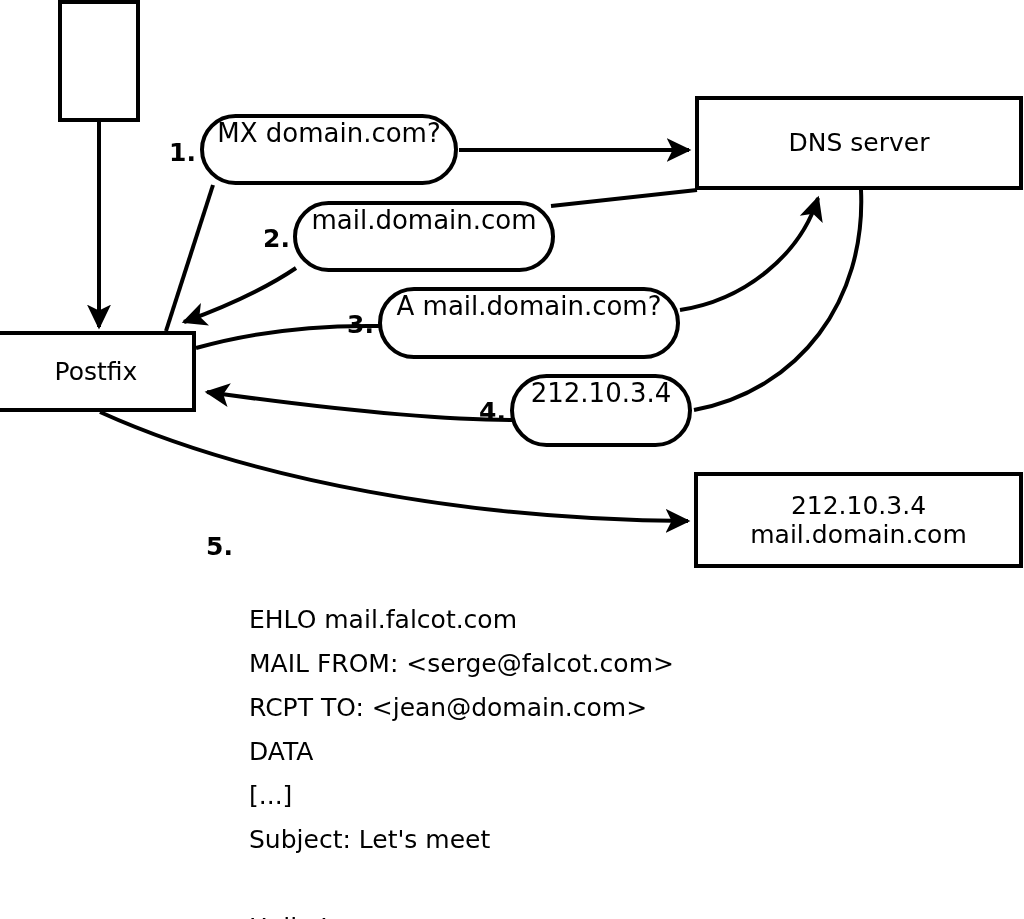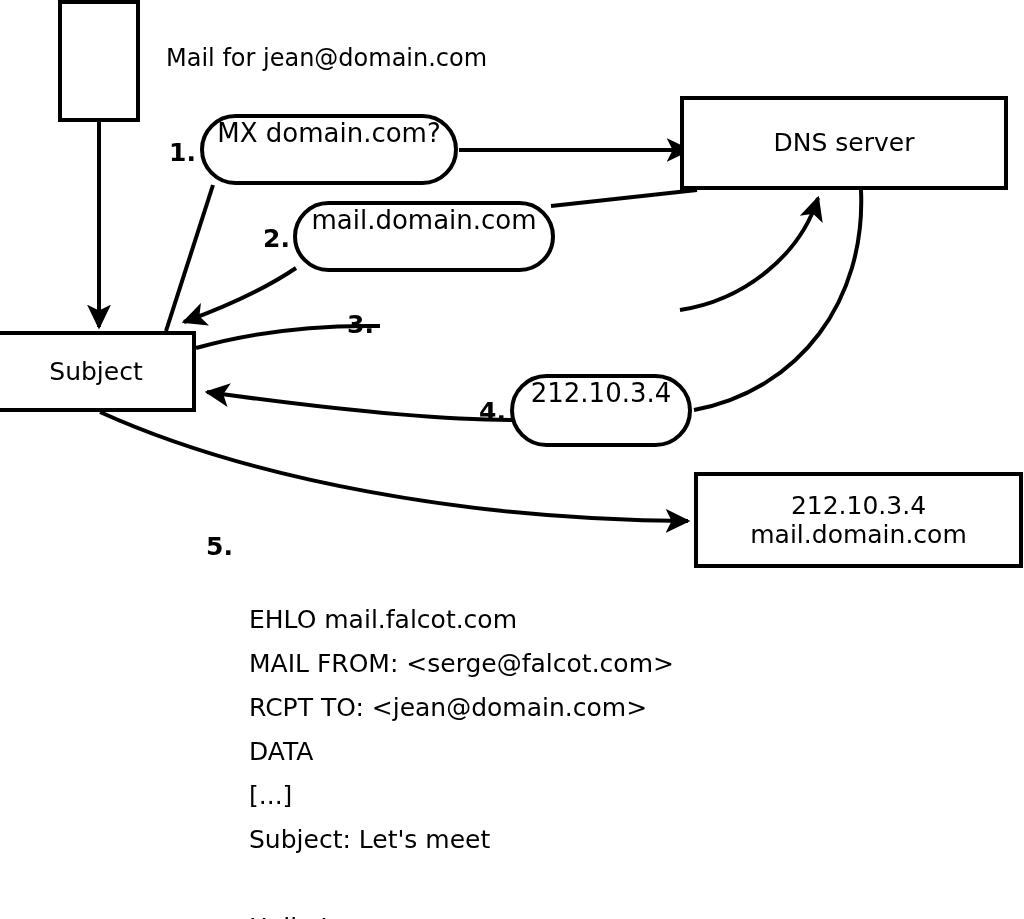--- a/index.html
+++ b/index.html
@@ -102,46 +102,48 @@
 
     <path d="M 512,420 C 420,420 300,405 207,392" fill="none" stroke="#000" stroke-width="4" marker-end="url(#arrowhead)"></path>
 
     <path d="M 100,412 C 250,480 470,520 688,521" fill="none" stroke="#000" stroke-width="4" marker-end="url(#arrowhead)"></path>
   </svg>
 
   <div class="node-box" style="left:58px; top:0px; width:82px; height:122px;">
     <span></span>
   </div>
 
-  <div class="plain-text" style="left:166px; top:44px;">Mail for jean@domain.com</div>
 
-  <div class="node-box" style="left:680px; top:96px; width:328px; height:94px;">
+  <div class="node-box" style="left:695px; top:96px; width:328px; height:94px;">
     <span>DNS server</span>
   </div>
 
   <div class="node-box" style="left:-4px; top:331px; width:200px; height:81px;">
-    <span>Subject</span>
+    <span>Postfix</span>
   </div>
 
   <div class="node-box" style="left:694px; top:472px; width:329px; height:96px;">
     <span class="two-line">212.10.3.4
 mail.domain.com</span>
   </div>
 
   <div class="step-num" style="left:169px; top:138px;">1.</div>
   <div class="node-pill" style="left:200px; top:114px; width:258px; height:71px;">
     <span>MX domain.com?</span>
   </div>
 
   <div class="step-num" style="left:263px; top:224px;">2.</div>
   <div class="node-pill" style="left:293px; top:201px; width:262px; height:71px;">
     <span>mail.domain.com</span>
   </div>
 
   <div class="step-num" style="left:347px; top:310px;">3.</div>
+  <div class="node-pill" style="left:378px; top:287px; width:302px; height:72px;">
+    <span>A mail.domain.com?</span>
+  </div>
 
   <div class="step-num" style="left:479px; top:397px;">4.</div>
   <div class="node-pill" style="left:510px; top:374px; width:182px; height:73px;">
     <span>212.10.3.4</span>
   </div>
 
   <div class="step-num" style="left:206px; top:532px;">5.</div>
 
   <div class="smtp-body" style="left:249px; top:598px;">EHLO mail.falcot.com
 MAIL FROM: &lt;serge@falcot.com&gt;

